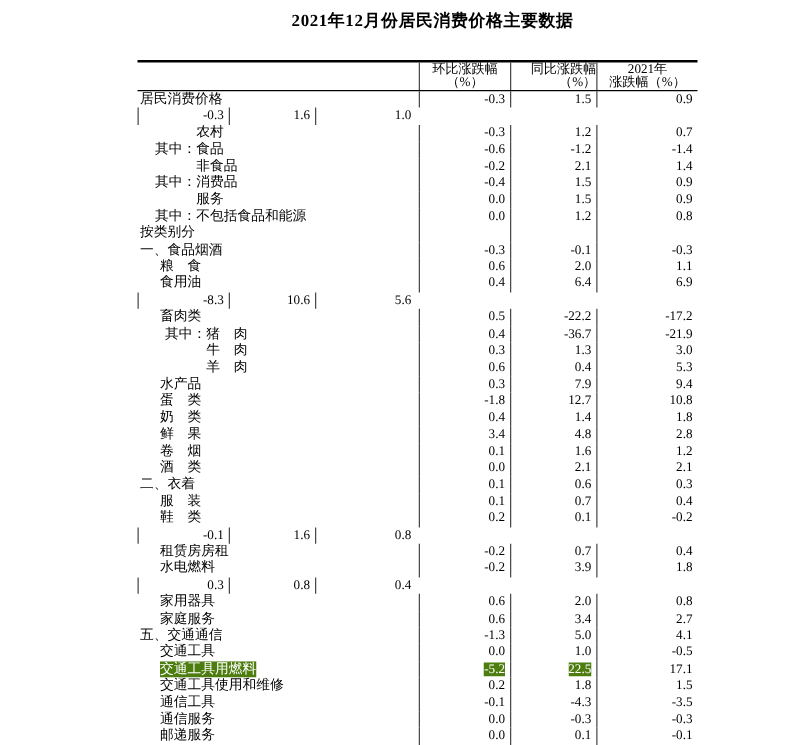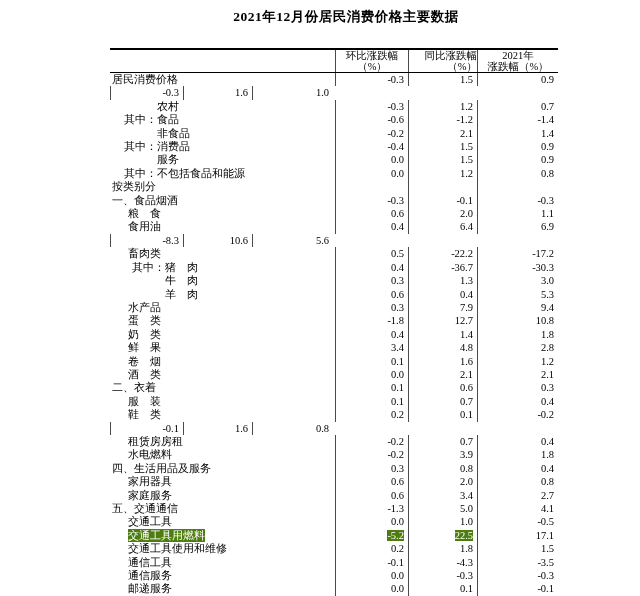--- a/index.html
+++ b/index.html
@@ -148,21 +148,21 @@
         <div class="row">
           <div class="td c1"><span class="lbl ind3">畜肉类</span></div>
           <div class="td num vline c2"><span>0.5</span></div>
           <div class="td num vline c3"><span>-22.2</span></div>
           <div class="td num vline c4"><span>-17.2</span></div>
         </div>
         <div class="row">
           <div class="td c1"><span class="lbl ind4">其中：猪　肉</span></div>
           <div class="td num vline c2"><span>0.4</span></div>
           <div class="td num vline c3"><span>-36.7</span></div>
-          <div class="td num vline c4"><span>-30.3</span></div>
+          <div class="td num vline c4"><span>-21.9</span></div>
         </div>
         <div class="row">
           <div class="td c1"><span class="lbl ind5">牛　肉</span></div>
           <div class="td num vline c2"><span>0.3</span></div>
           <div class="td num vline c3"><span>1.3</span></div>
           <div class="td num vline c4"><span>3.0</span></div>
         </div>
         <div class="row">
           <div class="td c1"><span class="lbl ind5">羊　肉</span></div>
           <div class="td num vline c2"><span>0.6</span></div>
@@ -234,21 +234,20 @@
           <div class="td num vline c3"><span>0.7</span></div>
           <div class="td num vline c4"><span>0.4</span></div>
         </div>
         <div class="row">
           <div class="td c1"><span class="lbl ind3">水电燃料</span></div>
           <div class="td num vline c2"><span>-0.2</span></div>
           <div class="td num vline c3"><span>3.9</span></div>
           <div class="td num vline c4"><span>1.8</span></div>
         </div>
         <div class="row">
-          <div class="td c1"><span class="lbl ind0">四、生活用品及服务</span></div>
           <div class="td num vline c2"><span>0.3</span></div>
           <div class="td num vline c3"><span>0.8</span></div>
           <div class="td num vline c4"><span>0.4</span></div>
         </div>
         <div class="row">
           <div class="td c1"><span class="lbl ind3">家用器具</span></div>
           <div class="td num vline c2"><span>0.6</span></div>
           <div class="td num vline c3"><span>2.0</span></div>
           <div class="td num vline c4"><span>0.8</span></div>
         </div>

